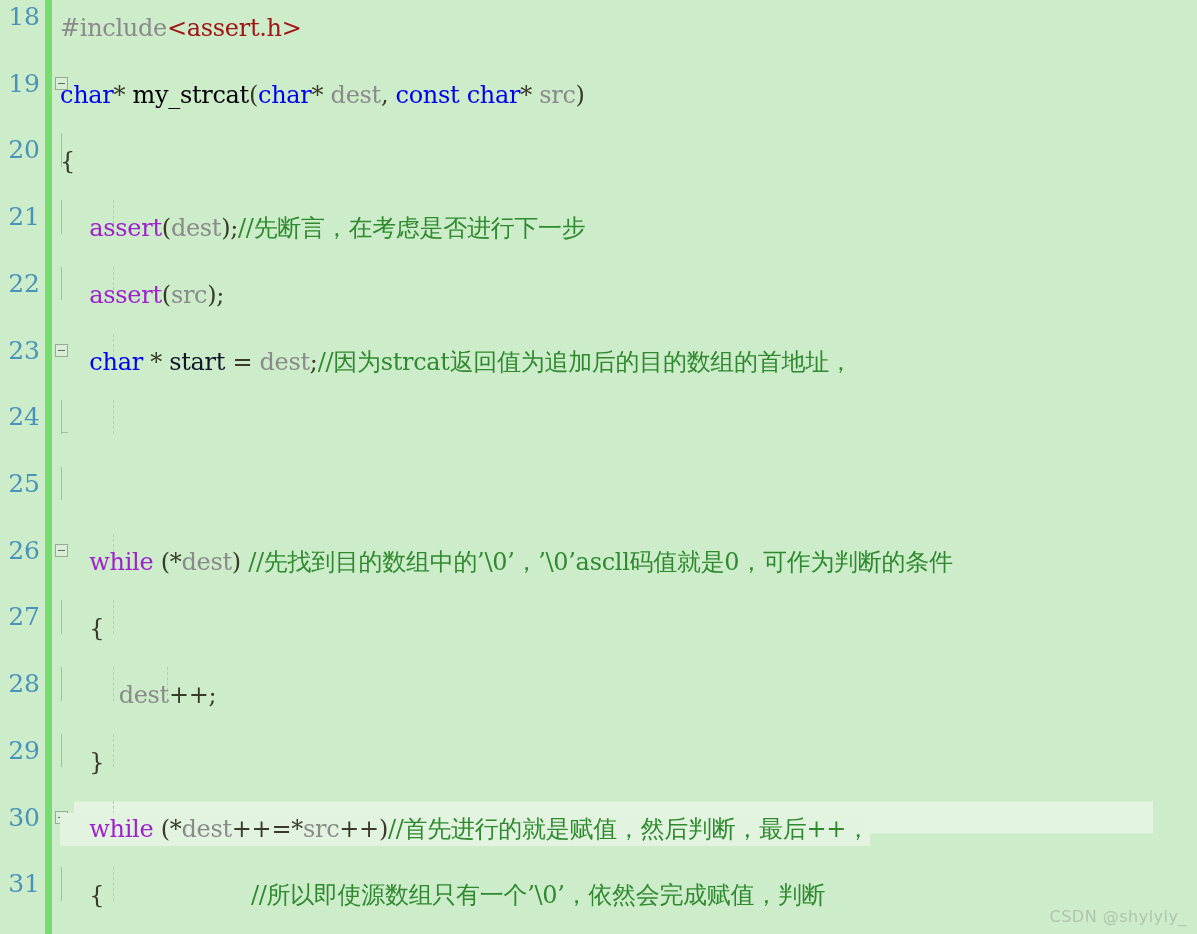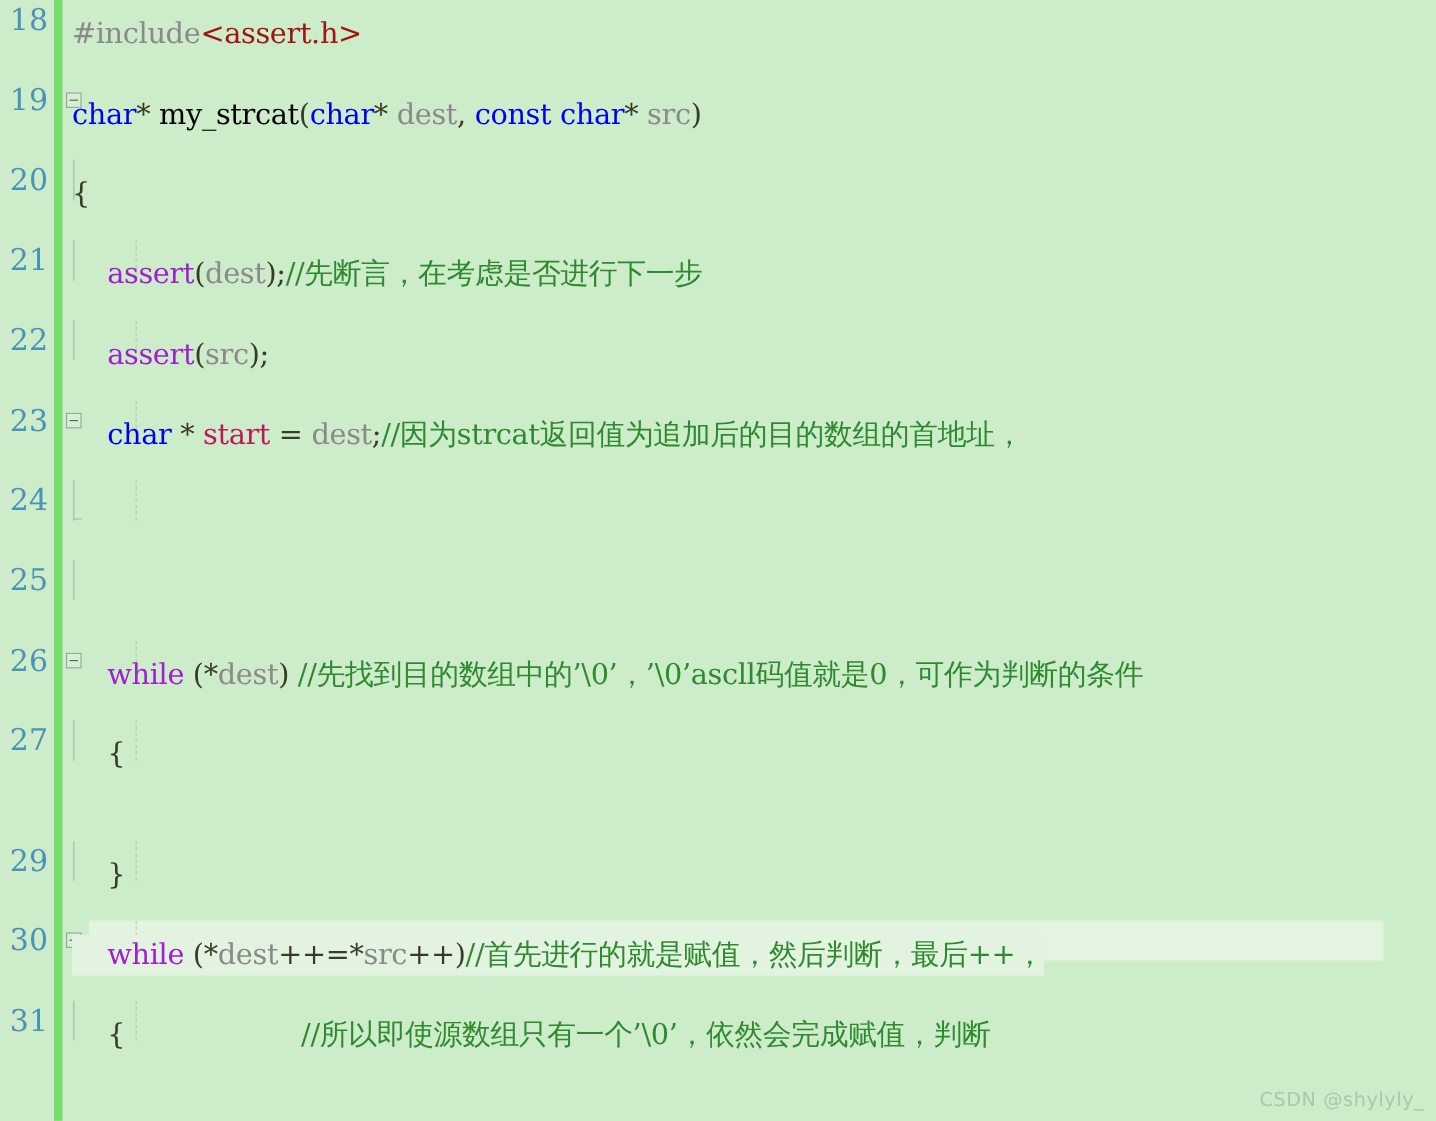--- a/index.html
+++ b/index.html
@@ -141,21 +141,21 @@
 
   
   .k   { color: #0000f0; }            
   .kw  { color: #a020d0; }            
   .fn  { color: #000000; }            
   .id  { color: #8a8a8a; }            
   .pn  { color: #3a3a28; }            
   .cm  { color: #2f8a2f; }            
   .str { color: #a01414; }            
   .pp  { color: #8a8a8a; }            
-  .var { color: #be185d; }
+  .var { color: #0f172a; }
 
   .watermark {
     position: absolute;
     right: 10px;
     bottom: 8px;
     color: #b0c4ae;
     font-size: 16px;
     font-family: "DejaVu Sans", "Liberation Sans", sans-serif;
     letter-spacing: 0.5px;
     z-index: 5;
@@ -172,18 +172,19 @@
       <div class="row" style="top: 0px;"><div class="lineno">18</div><div class="codewrap"></div><div class="code"><span class="pp">#include</span><span class="str">&lt;assert.h&gt;</span></div></div>
       <div class="row" style="top: 33.36px;"><div class="lineno">19</div><div class="codewrap"></div><div class="fold"></div><div class="code"><span class="k">char</span><span class="pn">* </span><span class="fn">my_strcat</span><span class="pn">(</span><span class="k">char</span><span class="pn">* </span><span class="id">dest</span><span class="pn">, </span><span class="k">const</span><span class="pn"> </span><span class="k">char</span><span class="pn">* </span><span class="id">src</span><span class="pn">)</span></div></div>
       <div class="row" style="top: 66.72px;"><div class="lineno">20</div><div class="codewrap"></div><div class="foldline"></div><div class="code"><span class="pn">{</span></div></div>
       <div class="row" style="top: 100.08px;"><div class="lineno">21</div><div class="codewrap"></div><div class="foldline"></div><div class="iguide" style="left: 113.4px;"></div><div class="code"><span class="pn">    </span><span class="kw">assert</span><span class="pn">(</span><span class="id">dest</span><span class="pn">);</span><span class="cm">//先断言，在考虑是否进行下一步</span></div></div>
       <div class="row" style="top: 133.44px;"><div class="lineno">22</div><div class="codewrap"></div><div class="foldline"></div><div class="iguide" style="left: 113.4px;"></div><div class="code"><span class="pn">    </span><span class="kw">assert</span><span class="pn">(</span><span class="id">src</span><span class="pn">);</span></div></div>
       <div class="row" style="top: 166.8px;"><div class="lineno">23</div><div class="codewrap"></div><div class="fold"></div><div class="iguide" style="left: 113.4px;"></div><div class="code"><span class="pn">    </span><span class="k">char</span><span class="pn"> * </span><span class="var">start</span><span class="pn"> = </span><span class="id">dest</span><span class="pn">;</span><span class="cm">//因为strcat返回值为追加后的目的数组的首地址，</span></div></div>
       <div class="row" style="top: 200.16px;"><div class="lineno">24</div><div class="codewrap"></div><div class="foldline end"></div><div class="iguide" style="left: 113.4px;"></div><div class="code"><span class="pn">                     </span></div></div>
       <div class="row" style="top: 233.52px;"><div class="lineno">25</div><div class="codewrap"></div><div class="foldline"></div><div class="code"></div></div>
       <div class="row" style="top: 266.88px;"><div class="lineno">26</div><div class="codewrap"></div><div class="fold"></div><div class="iguide" style="left: 113.4px;"></div><div class="code"><span class="pn">    </span><span class="kw">while</span><span class="pn"> (*</span><span class="id">dest</span><span class="pn">) </span><span class="cm">//先找到目的数组中的’\0’，’\0’ascll码值就是0，可作为判断的条件</span></div></div>
       <div class="row" style="top: 300.24px;"><div class="lineno">27</div><div class="codewrap"></div><div class="foldline"></div><div class="iguide" style="left: 113.4px;"></div><div class="code"><span class="pn">    {</span></div></div>
+      <div class="row" style="top: 333.6px;"><div class="lineno">28</div><div class="codewrap"></div><div class="foldline"></div><div class="iguide" style="left: 113.4px;"></div><div class="iguide" style="left: 166.8px;"></div><div class="code"><span class="pn">        </span><span class="id">dest</span><span class="pn">++;</span></div></div>
       <div class="row" style="top: 366.96px;"><div class="lineno">29</div><div class="codewrap"></div><div class="foldline"></div><div class="iguide" style="left: 113.4px;"></div><div class="code"><span class="pn">    }</span></div></div>
       <div class="row current" style="top: 400.32px;"><div class="lineno">30</div><div class="codewrap"></div><div class="fold"></div><div class="iguide" style="left: 113.4px;"></div><div class="code"><span class="pn">    </span><span class="kw">while</span><span class="pn"> (*</span><span class="id">dest</span><span class="pn">++=*</span><span class="id">src</span><span class="pn">++)</span><span class="cm">//首先进行的就是赋值，然后判断，最后++，</span></div></div>
       <div class="row" style="top: 433.68px;"><div class="lineno">31</div><div class="codewrap"></div><div class="foldline"></div><div class="iguide" style="left: 113.4px;"></div><div class="code"><span class="pn">    {</span><span class="pn">                    </span><span class="cm">//所以即使源数组只有一个’\0’，依然会完成赋值，判断</span></div></div>
     </div>
   <div class="watermark">CSDN @shylyly_</div>
 </div>
 
 </body></html>

